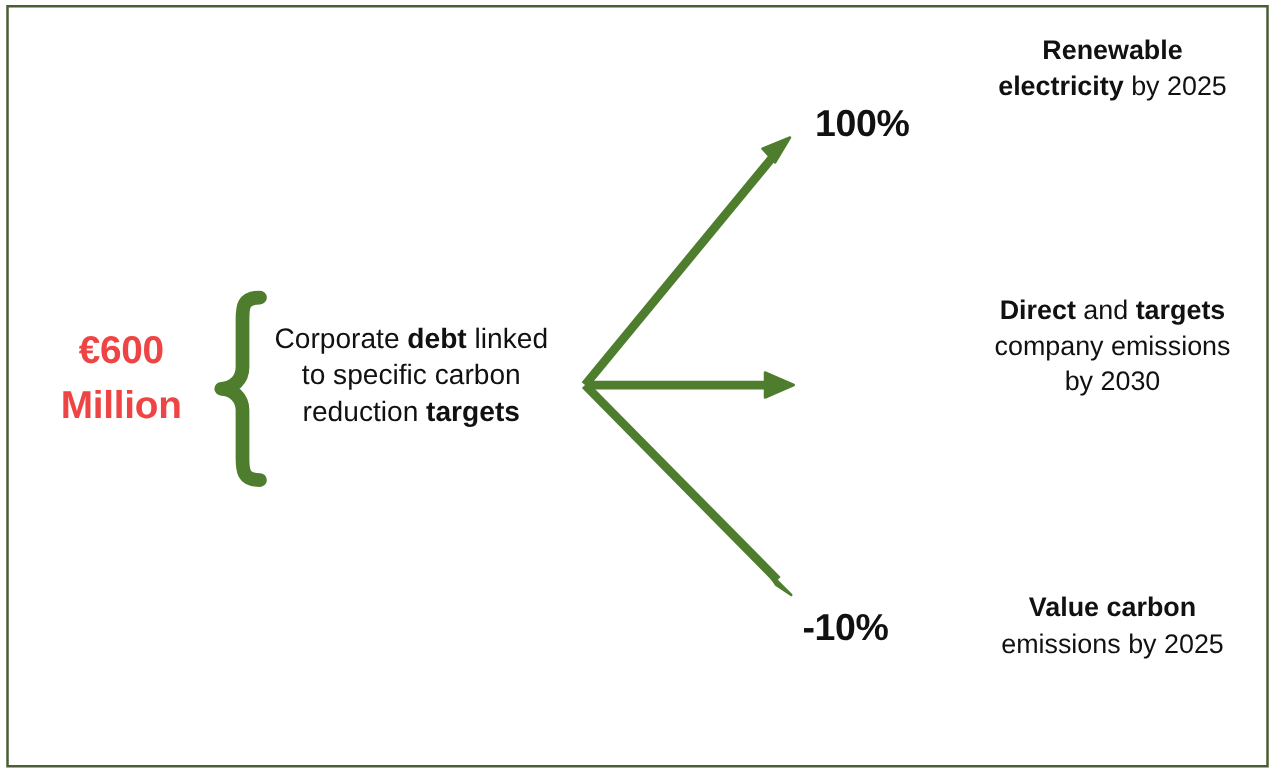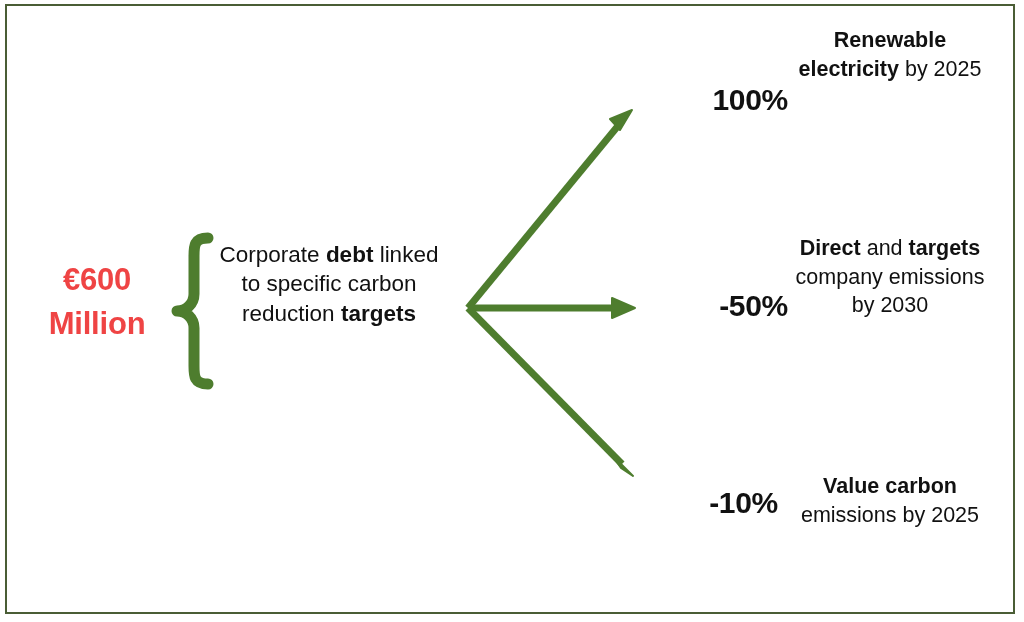--- a/index.html
+++ b/index.html
@@ -45,41 +45,41 @@
     position: absolute;
     left: 168px;
     top: 232px;
     width: 54px;
     height: 158px;
   }
   
   #desc {
     position: absolute;
     left: 214px;
-    top: 240px;
+    top: 256px;
     width: 230px;
     text-align: center;
     font-size: 22.5px;
     line-height: 1.31;
     color: #111111;
   }
   #desc b { font-weight: bold; }
   
   #arrows {
     position: absolute;
     left: 450px;
     top: 85px;
     width: 210px;
     height: 415px;
   }
   
   .pct {
     position: absolute;
     width: 136px;
-    text-align: right;
+    text-align: left;
     font-weight: bold;
     font-size: 30px;
     letter-spacing: -0.3px;
     color: #111111;
   }
   #pct-0 { left: 652px; top: 83px; }
   #pct-1 { left: 652px; top: 289px; }
   #pct-2 { left: 642px; top: 470px; margin-top: 16px; }
   
   .branch-text {
@@ -133,21 +133,20 @@
       <polygon points="185,223 162,213 162,233" fill="#4e7d2e" stroke="#4e7d2e" stroke-width="2" stroke-linejoin="round"></polygon>
       <polygon points="183,391 162,370 171,383" fill="#4e7d2e" stroke="#4e7d2e" stroke-width="2" stroke-linejoin="round"></polygon>
     </svg>
   </div>
 
   <div class="pct" id="pct-0">100%</div>
   <div class="branch-text" id="bt-0">
     <b>Renewable electricity</b><span> by 2025</span>
   </div>
 
-  <div class="pct" id="pct-1">-50%</div>
   <div class="branch-text" id="bt-1">
     <b>Direct</b><span> and </span><b>targets</b><span> company emissions by 2030</span>
   </div>
 
   <div class="pct" id="pct-2">-10%</div>
   <div class="branch-text" id="bt-2">
     <b>Value carbon</b><span> emissions by 2025</span>
   </div>
 
 </div>

